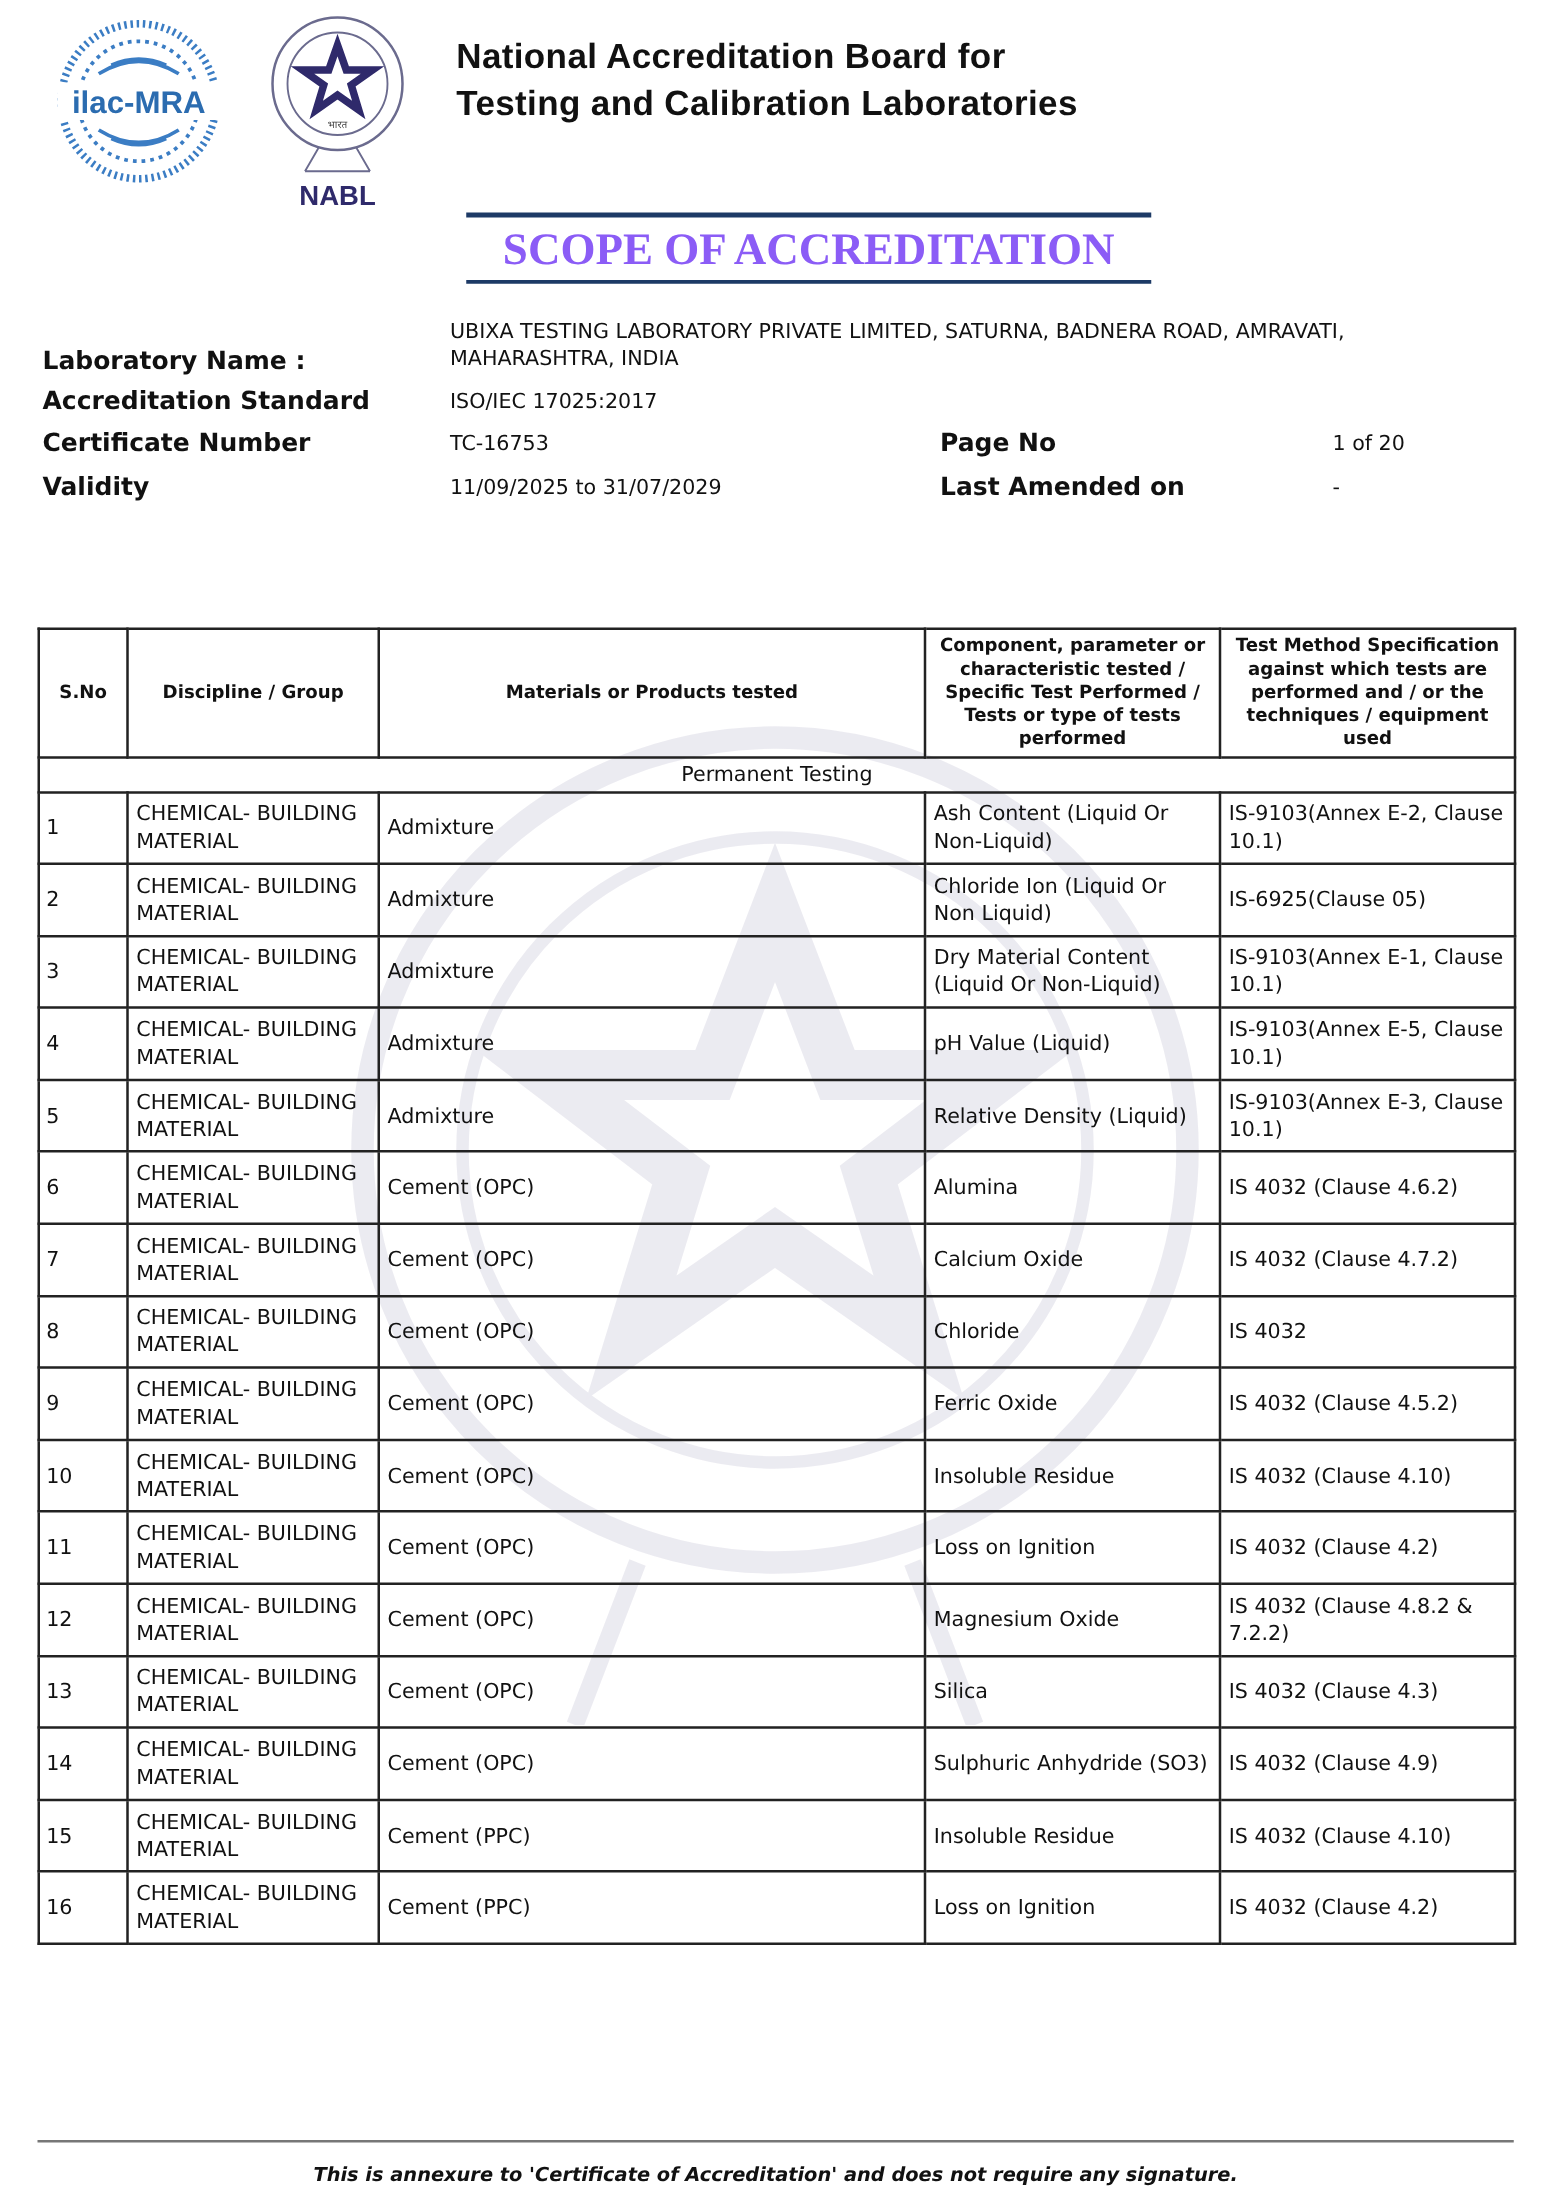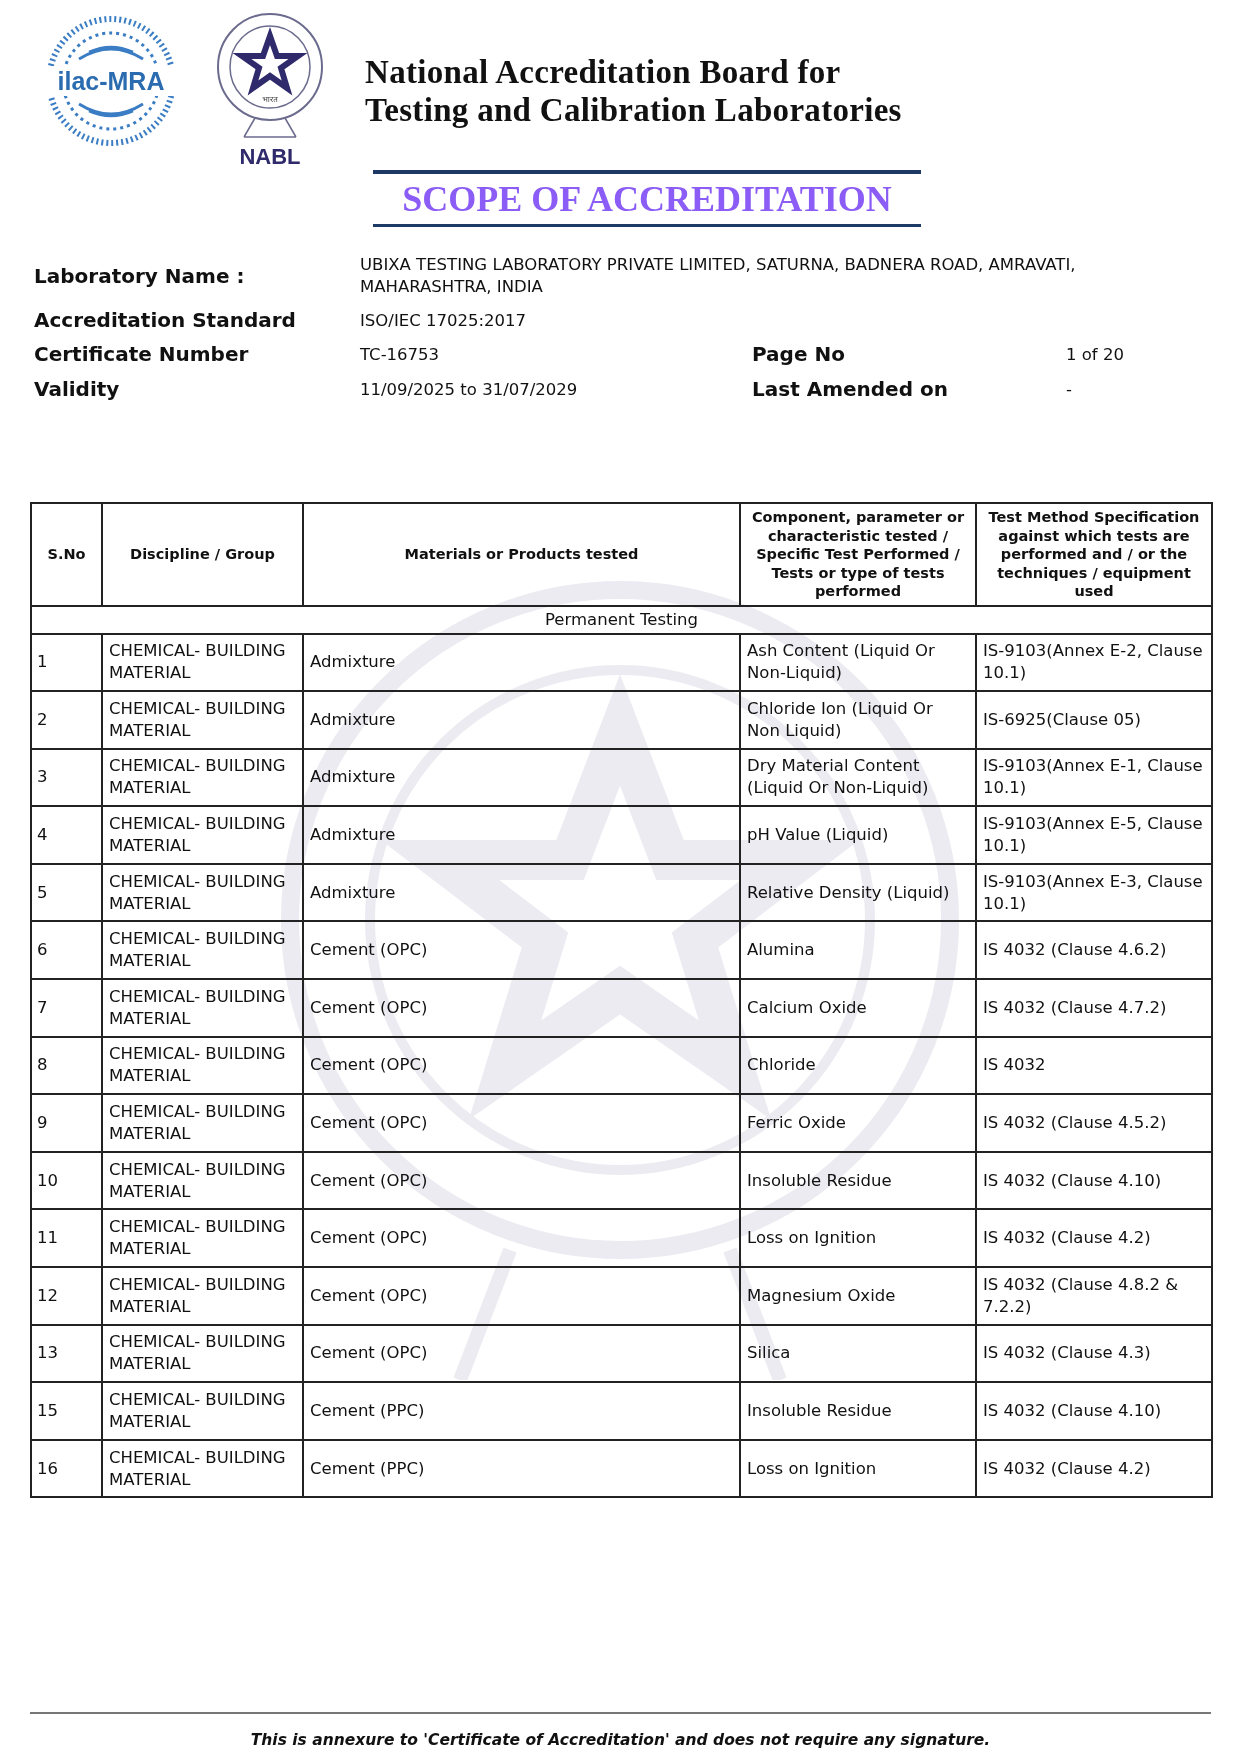--- a/index.html
+++ b/index.html
@@ -2,21 +2,21 @@
 <html><head>
 <meta charset="utf-8">
 <style>
   * { box-sizing: border-box; margin: 0; padding: 0; }
   html, body { width: 1241px; height: 1754px; background: #ffffff; }
   body { position: relative; font-family: "DejaVu Sans", sans-serif; color: #111; overflow: hidden; }
 
   .logo-ilac { position: absolute; left: 44px; top: 14px; width: 135px; height: 135px; }
   .logo-nabl { position: absolute; left: 210px; top: 12px; width: 120px; height: 160px; }
 
-  .org-title { position: absolute; left: 365px; top: 26px; font-family: Liberation Serif, serif; font-weight: bold; font-size: 33px; line-height: 38px; color: #111; letter-spacing: 0.3px; margin-top: 27px; }
+  .org-title { position: absolute; left: 365px; top: 26px; font-family: Liberation Sans, sans-serif; font-weight: bold; font-size: 28px; line-height: 38px; color: #111; letter-spacing: 0.3px; }
 
   .scope-bar-top { position: absolute; left: 373px; top: 170px; width: 548px; height: 4px; background: #1d3a66; }
   .scope-title { position: absolute; left: 373px; top: 176px; width: 548px; text-align: center; font-family: "Liberation Serif", serif; font-weight: bold; font-size: 36px; line-height: 46px; color: #8b5cf6; }
   .scope-bar-bottom { position: absolute; left: 373px; top: 224px; width: 548px; height: 3px; background: #1d3a66; }
 
   .info-label { position: absolute; font-weight: bold; font-size: 20px; color: #111; }
   .info-value { position: absolute; font-size: 16.5px; color: #111; line-height: 22px; }
 
   .scope-table { position: absolute; left: 30px; top: 502px; width: 1181px; border-collapse: collapse; table-layout: fixed; }
   .scope-table td, .scope-table th { border: 2.5px solid #222; vertical-align: middle; font-size: 16.5px; line-height: 22px; padding: 2px 6px; }
@@ -62,21 +62,21 @@
 
 <div class="org-title">
   <div>National Accreditation Board for</div>
   <div>Testing and Calibration Laboratories</div>
 </div>
 
 <div class="scope-bar-top"></div>
 <div class="scope-title">SCOPE OF ACCREDITATION</div>
 <div class="scope-bar-bottom"></div>
 
-<div class="info-label" style="left:34px; top:264px;">Laboratory Name :</div>
+<div class="info-label" style="left:34px; top:276px;">Laboratory Name :</div>
 <div class="info-value" style="left:360px; top:254px;">
   <div>UBIXA TESTING LABORATORY PRIVATE LIMITED, SATURNA, BADNERA ROAD, AMRAVATI,</div>
   <div>MAHARASHTRA, INDIA</div>
 </div>
 
 <div class="info-label" style="left:34px; top:308px;">Accreditation Standard</div>
 <div class="info-value" style="left:360px; top:310px;">ISO/IEC 17025:2017</div>
 
 <div class="info-label" style="left:34px; top:342px;">Certificate Number</div>
 <div class="info-value" style="left:360px; top:344px;">TC-16753</div>
@@ -196,20 +196,27 @@
       <td>IS 4032 (Clause 4.8.2 &amp; 7.2.2)</td>
     </tr>
     <tr class="row">
       <td class="sno">13</td>
       <td>CHEMICAL- BUILDING MATERIAL</td>
       <td>Cement (OPC)</td>
       <td>Silica</td>
       <td>IS 4032 (Clause 4.3)</td>
     </tr>
     <tr class="row">
+      <td class="sno">14</td>
+      <td>CHEMICAL- BUILDING MATERIAL</td>
+      <td>Cement (OPC)</td>
+      <td>Sulphuric Anhydride (SO3)</td>
+      <td>IS 4032 (Clause 4.9)</td>
+    </tr>
+    <tr class="row">
       <td class="sno">15</td>
       <td>CHEMICAL- BUILDING MATERIAL</td>
       <td>Cement (PPC)</td>
       <td>Insoluble Residue</td>
       <td>IS 4032 (Clause 4.10)</td>
     </tr>
     <tr class="row">
       <td class="sno">16</td>
       <td>CHEMICAL- BUILDING MATERIAL</td>
       <td>Cement (PPC)</td>

